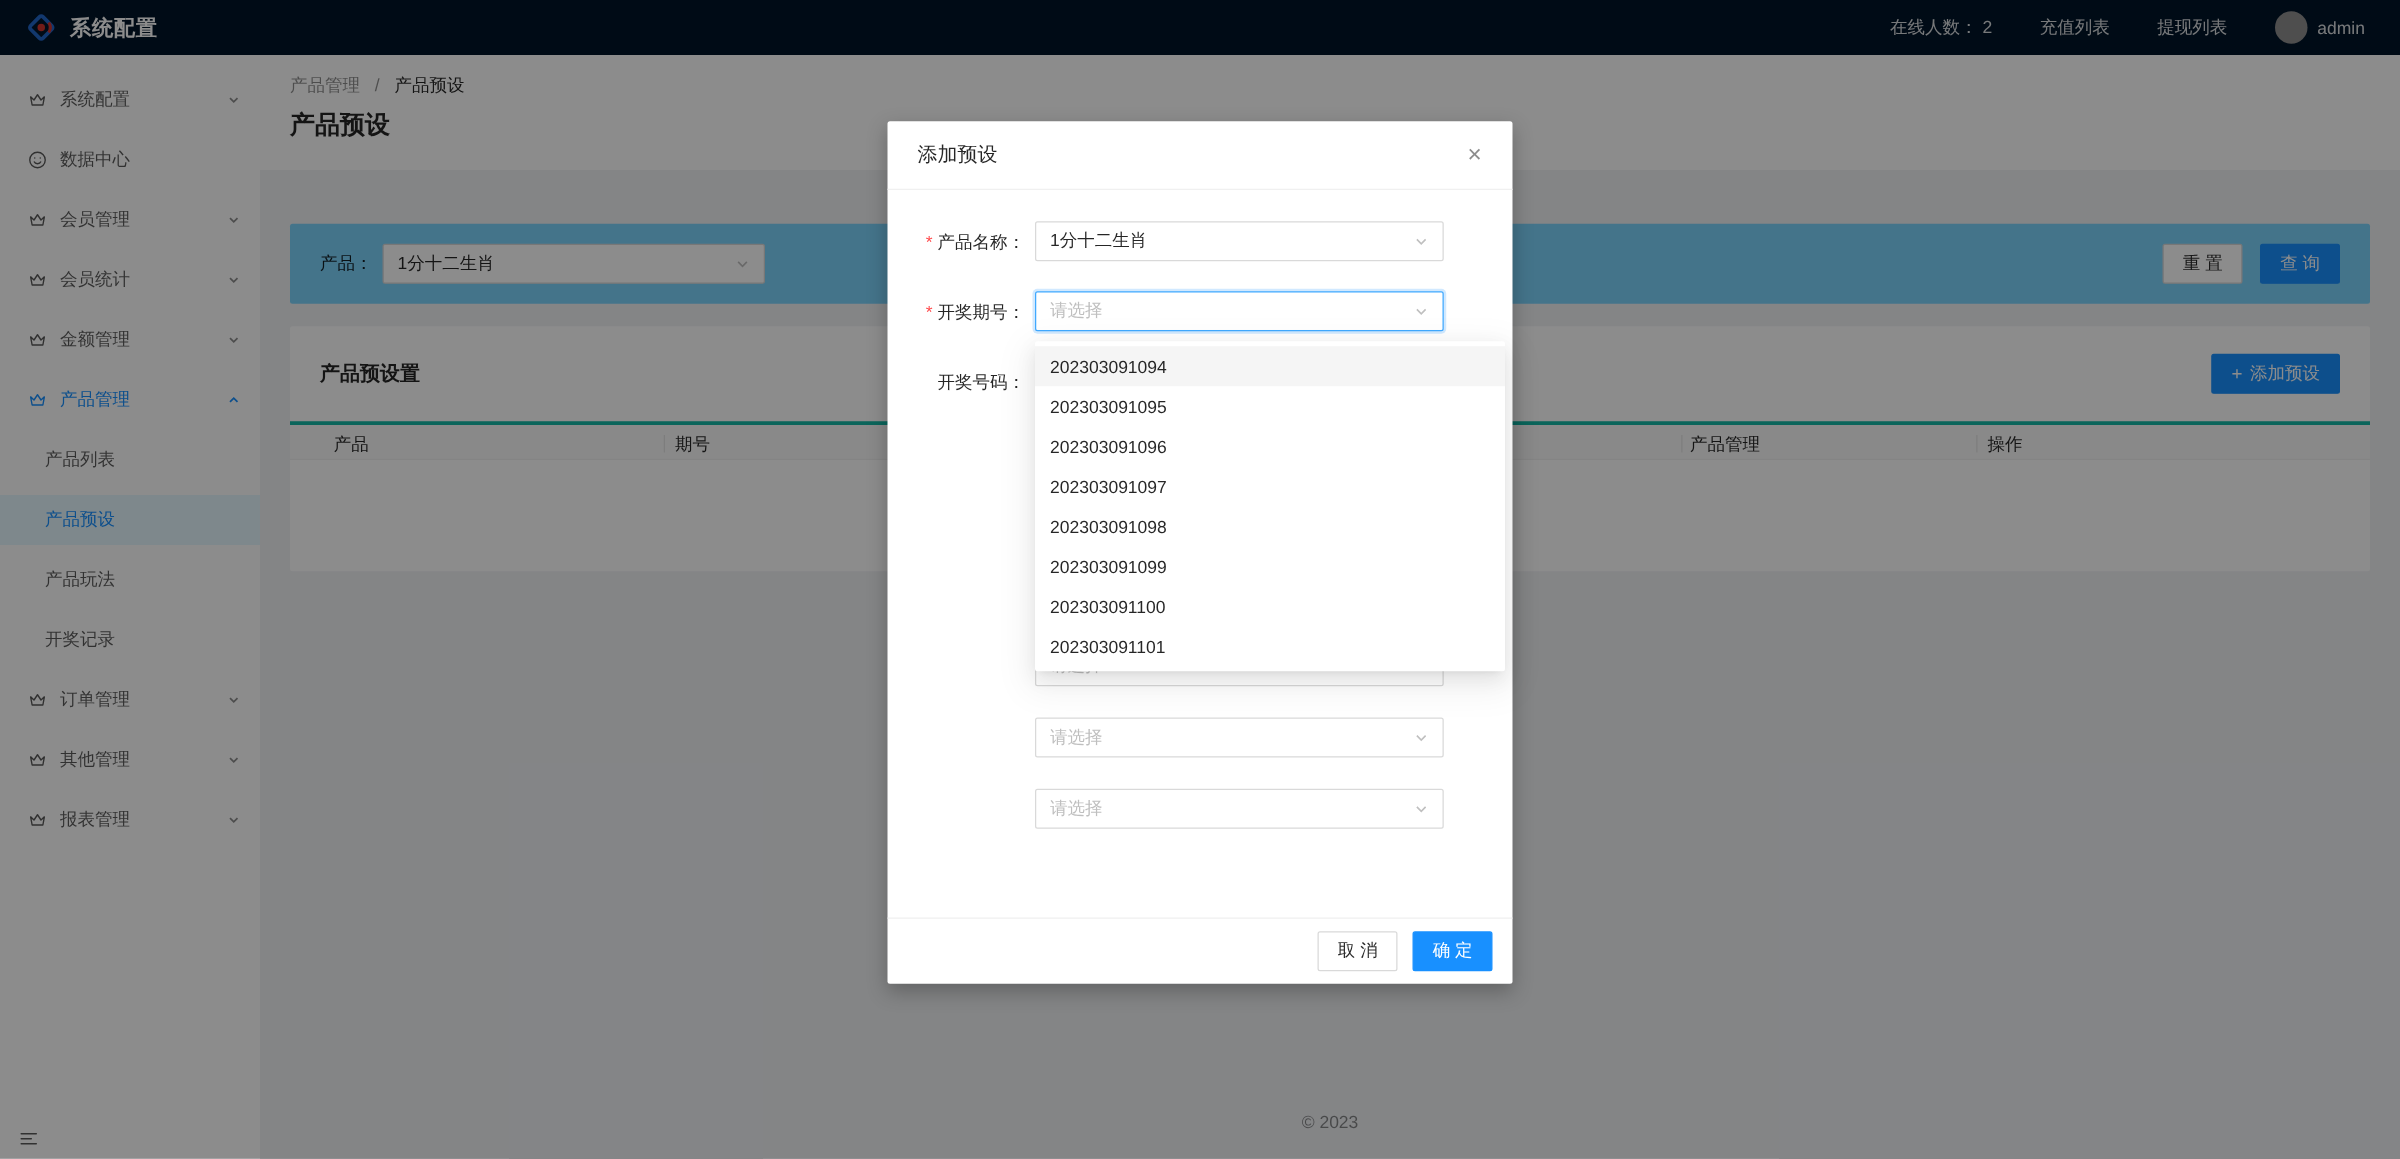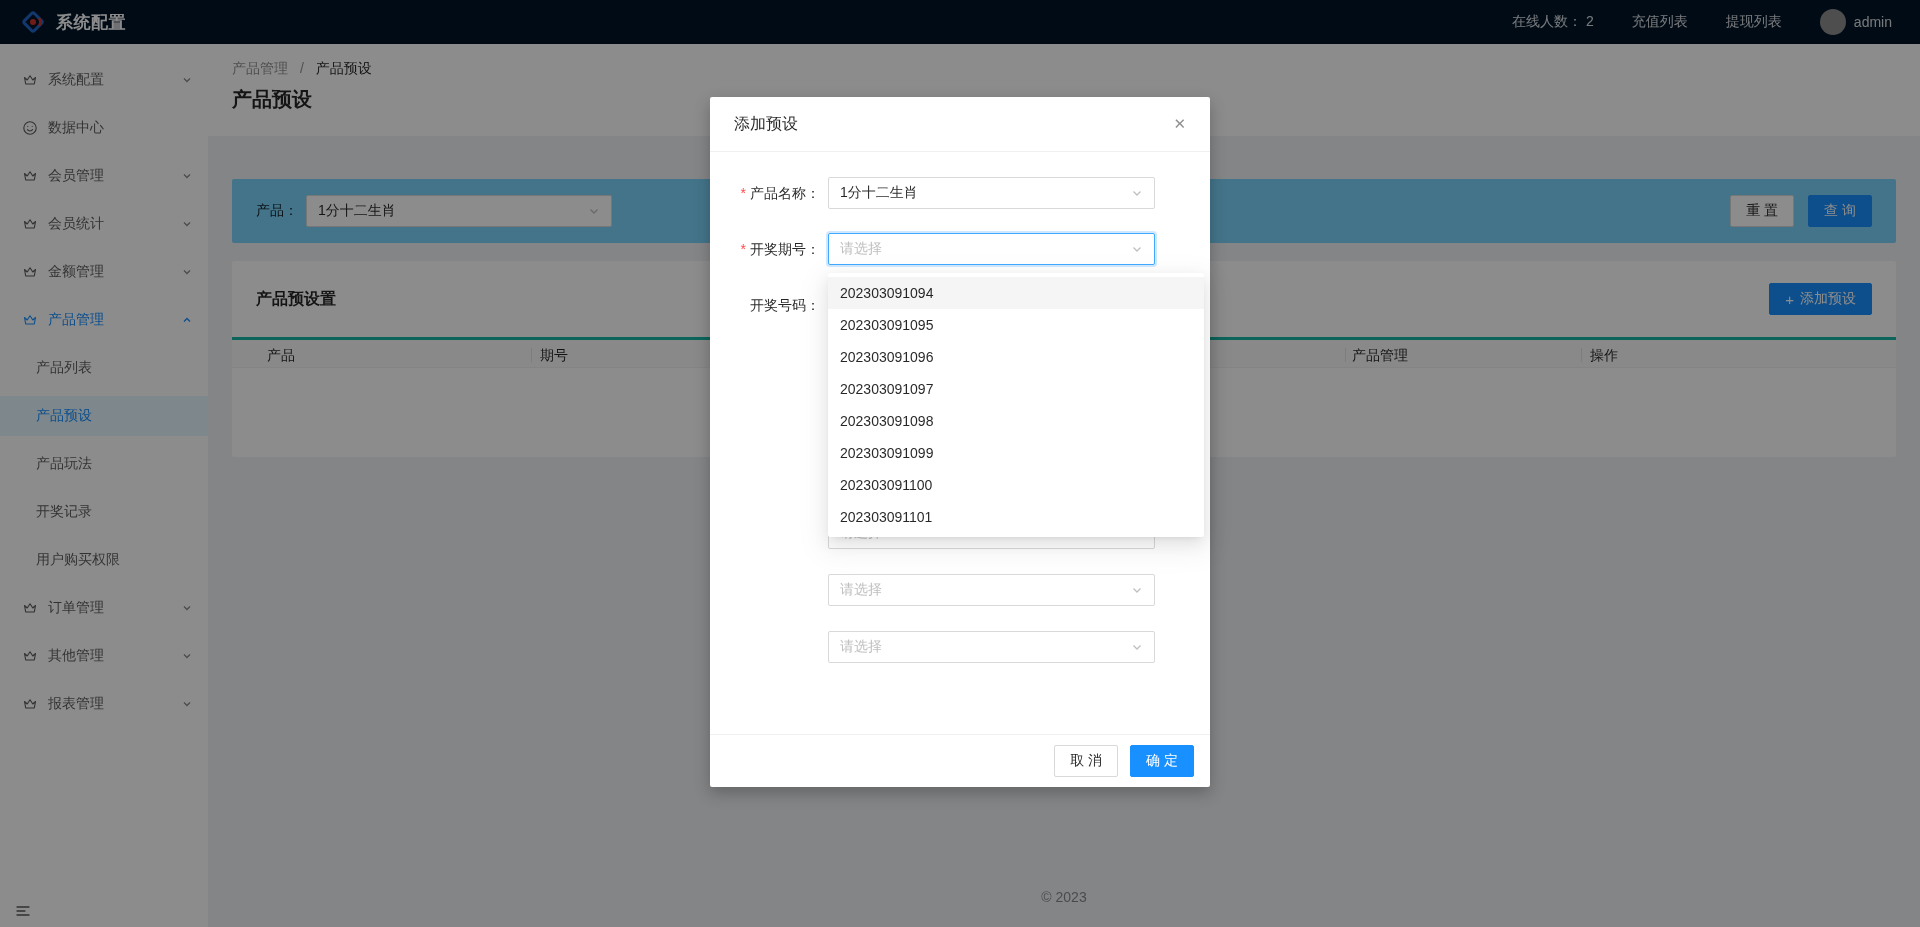--- a/index.html
+++ b/index.html
@@ -234,23 +234,20 @@
     </div>
     <div class="sub-item active">
       <span>产品预设</span>
     </div>
     <div class="sub-item">
       <span>产品玩法</span>
     </div>
     <div class="sub-item">
       <span>开奖记录</span>
     </div>
-    <div class="sub-item">
-      <span>用户购买权限</span>
-    </div>
 
     <div class="menu-item">
       <span class="mi-icon">
         <svg width="16" height="16" viewBox="0 0 16 16" fill="none" stroke="currentColor" stroke-width="1.1" stroke-linejoin="round">
           <path d="M2.5 5.5 L5.2 8 L8 3.8 L10.8 8 L13.5 5.5 L12.3 12 H3.7 Z"></path>
         </svg>
       </span>
       <span>订单管理</span>
       <span class="chev">
         <svg width="10" height="10" viewBox="0 0 10 10" fill="none" stroke="currentColor" stroke-width="1.4">

